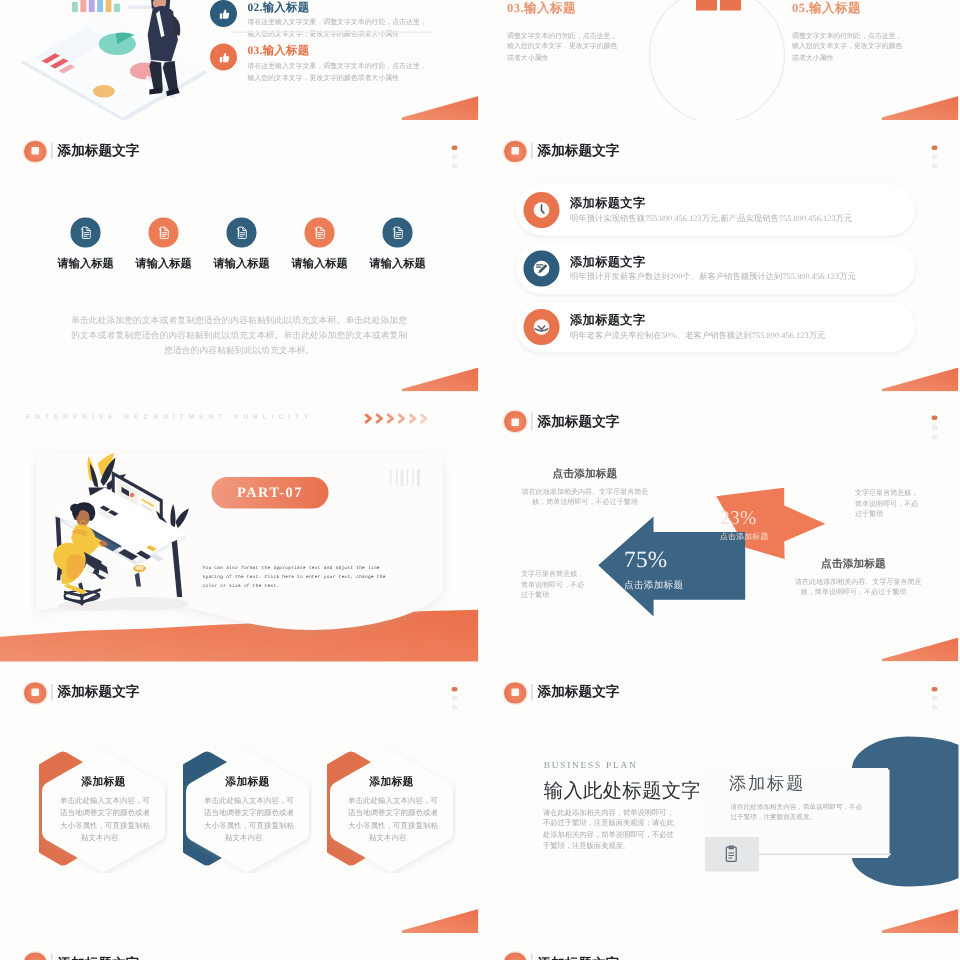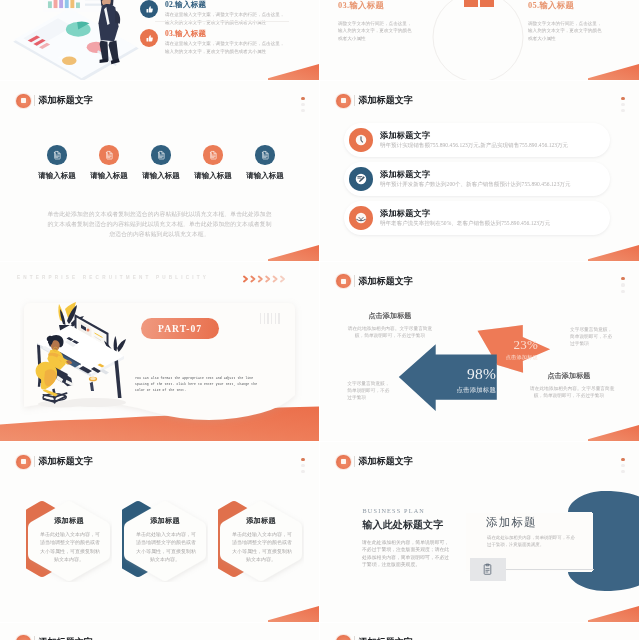--- a/index.html
+++ b/index.html
@@ -61,37 +61,37 @@
      letter-spacing:1px;line-height:1;white-space:nowrap;}
   .s5-sub{position:absolute;left:135px;top:114px;width:150px;font-size:3.0px;line-height:6.3px;
      color:#42464b;letter-spacing:.17px;font-family:"Liberation Mono",monospace;white-space:nowrap;}
   .s5-bars{position:absolute;left:260px;top:51px;display:flex;}
   .s5-bars b{display:block;width:1.3px;height:11px;background:#ecebeb;margin-right:2.4px;}
 
   
   .s6-blk{position:absolute;color:#b0aeae;font-size:4.7px;line-height:7px;letter-spacing:0;
      white-space:nowrap;}
   .s6-blk .h{font-size:7.1px;color:#58585a;font-weight:bold;margin-bottom:5.6px;letter-spacing:.1px;}
-  .s6-v{position:absolute;color:#eef1f4;font-weight:normal;text-align:right;}
+  .s6-v{position:absolute;color:#eef1f4;font-weight:normal;text-align:left;}
   .s6-v .n{font-size:15.5px;line-height:1;letter-spacing:.2px;}
   .s6-v .l{font-size:6.4px;margin-top:5px;letter-spacing:.2px;}
   .s6-v.s6-small{color:#fbded2;}
   .s6-v.s6-small .n{font-size:13px;}
   .s6-v.s6-small .l{font-size:5.2px;margin-top:3.8px;}
 
   
   .s7-card{position:absolute;top:58px;width:86px;height:82px;}
   .s7-txt{position:absolute;left:14px;top:16px;width:58px;text-align:center;}
   .s7-txt .h{font-size:7.2px;font-weight:bold;color:#1c2024;letter-spacing:.2px;}
   .s7-txt .b{margin-top:5px;font-size:5px;line-height:8.4px;color:#a9a7a7;white-space:nowrap;}
 
   
   .s8-eyebrow{position:absolute;left:42.5px;top:64.5px;font-size:6.2px;color:#8d98a3;
      letter-spacing:1.2px;font-family:"Liberation Serif",serif;white-space:nowrap;}
-  .s8-ltitle{position:absolute;left:42.5px;top:75.5px;font-size:10px;font-weight:bold;color:#2c3137;
+  .s8-ltitle{position:absolute;left:42.5px;top:75.5px;font-size:13px;font-weight:normal;color:#2c3137;
      letter-spacing:.1px;white-space:nowrap;}
   .s8-lbody{position:absolute;left:42px;top:96.5px;font-size:4.85px;line-height:7.6px;color:#a9a7a7;
      white-space:nowrap;}
   .s8-ctitle{position:absolute;left:166px;top:73px;font-size:11.5px;color:#4c5660;letter-spacing:1.2px;
      white-space:nowrap;}
   .s8-cbody{position:absolute;left:167px;top:92px;font-size:4.4px;line-height:7.2px;color:#adabab;
      white-space:nowrap;}
   .s8-icon{position:absolute;left:150px;top:115.5px;width:35.5px;height:23px;background:#e5e6e8;
      display:flex;align-items:center;justify-content:center;}
   .s8-line{position:absolute;left:185.5px;top:127px;width:88px;height:1px;background:#dadbdd;}
@@ -535,21 +535,21 @@
     <u></u>
   </div>
 
   <svg class="abs" style="left:0;top:0" width="319" height="180" viewBox="0 0 319 180">
     <path d="M157.5 68.8 L202.8 63.1 L202.8 110.7 L177.3 103.1 Z" fill="#ecedee"></path>
     <path d="M157.5 68.8 L202.8 63.1 L202.8 75 L230.2 87.2 L202.8 99 L203.1 110.7 L177.3 103.1 Z" fill="#ee7a56"></path>
     <path d="M78.8 114.9 L115.7 82.3 L115.7 92.6 L176.8 92.6 L176.8 137.8 L115.7 137.8 L115.7 149 Z" fill="#3c6484"></path>
   </svg>
 
   <div class="s6-v" style="left:96px;top:104px;width:80px">
-    <div class="n">98%</div>
+    <div class="n">75%</div>
     <div class="l">点击添加标题</div>
   </div>
   <div class="s6-v s6-small" style="left:160px;top:76px;width:58px">
     <div class="n">23%</div>
     <div class="l">点击添加标题</div>
   </div>
 
   <div class="s6-blk" style="left:27px;top:51px;width:86px;text-align:center">
     <div class="h">点击添加标题</div>
     <div>请在此地添加相关内容。文字尽量言简意</div>

